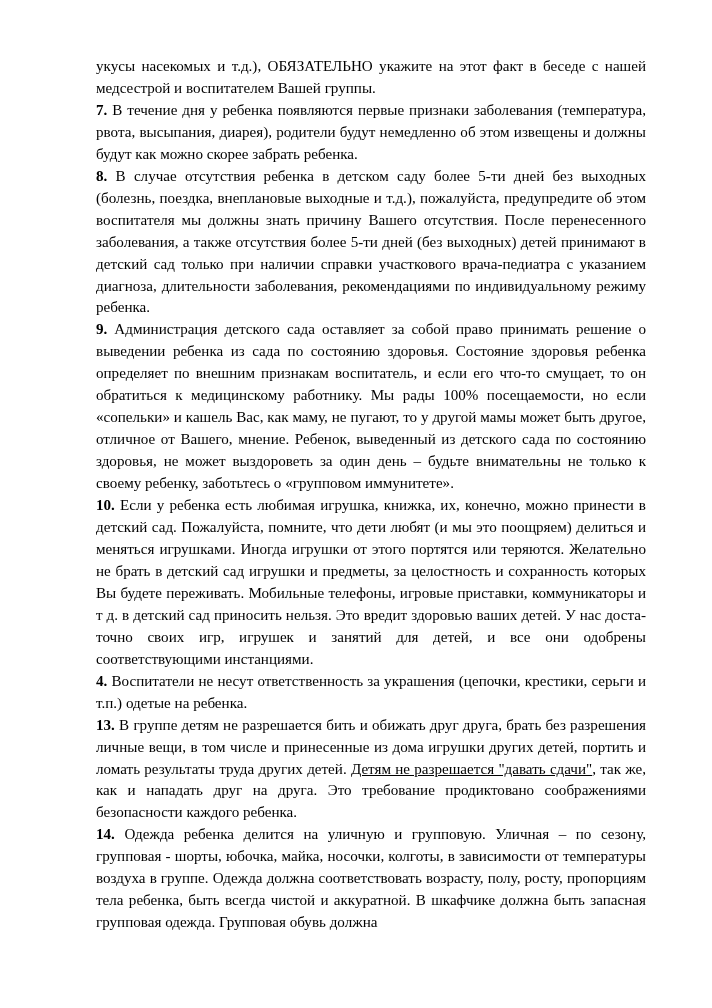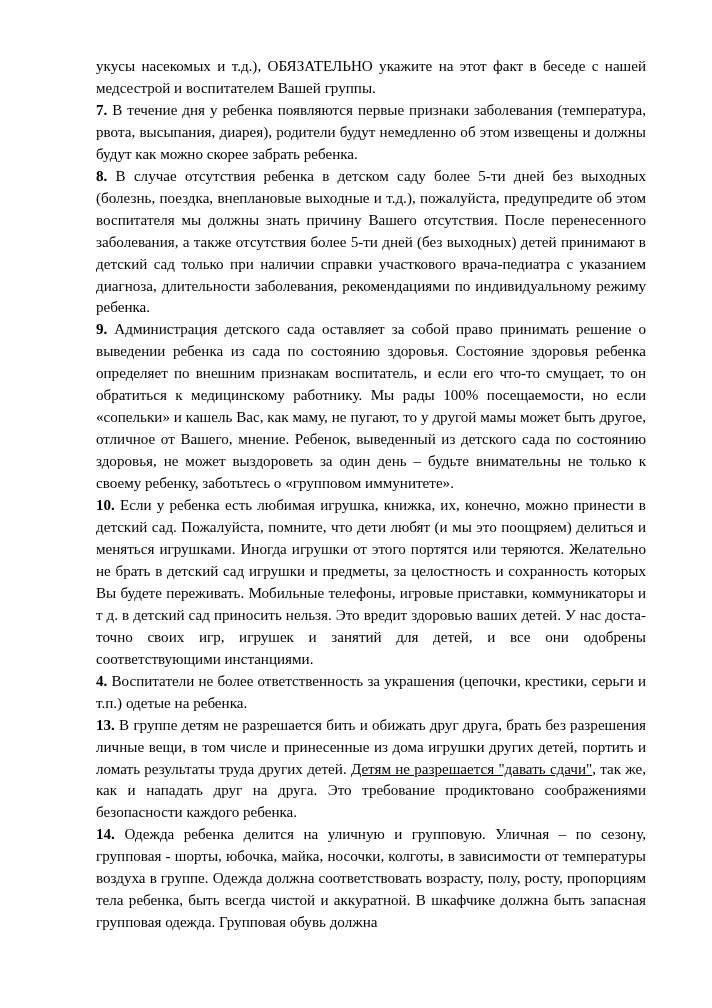--- a/index.html
+++ b/index.html
@@ -48,21 +48,21 @@
     <p class="para"><span>укусы насекомых и т.д.), ОБЯЗАТЕЛЬНО укажите на этот факт в беседе с нашей медсестрой и воспитателем Вашей группы.</span></p>
 
     <p class="para"><span class="num">7.</span><span> В течение дня у ребенка появляются первые признаки заболевания (температура, рвота, высыпания, диарея), родители будут немедленно об этом извещены и должны будут как можно скорее забрать ребенка.</span></p>
 
     <p class="para"><span class="num">8.</span><span> В случае отсутствия ребенка в детском саду более 5-ти дней без выходных (болезнь, поездка, внеплановые выходные и т.д.), пожалуйста, предупредите об этом воспитателя  мы должны знать причину Вашего отсутствия. После перенесенного заболевания, а также отсутствия более 5-ти дней (без выходных) детей принимают в детский сад только при наличии справки участкового врача-педиатра с указанием диагноза, длительности заболевания, рекомендациями по индивидуальному режиму ребенка.</span></p>
 
     <p class="para"><span class="num">9.</span><span> Администрация детского сада оставляет за собой право принимать решение о выведении ребенка из сада по состоянию здоровья. Состояние здоровья ребенка определяет по внешним признакам воспитатель, и если его что-то смущает, то он обратиться к  медицинскому работнику. Мы рады 100% посещаемости, но если «сопельки» и кашель Вас, как маму, не пугают, то у другой мамы может быть другое, отличное от Вашего, мнение. Ребенок, выведенный из детского сада по состоянию здоровья, не может выздороветь за один день – будьте внимательны не только к своему ребенку, заботьтесь о «групповом иммунитете».</span></p>
 
     <p class="para"><span class="num">10.</span><span> Если у ребенка есть любимая игрушка, книжка, их, конечно, можно принести в детский сад. Пожалуйста, помните, что дети любят (и мы это поощряем) делиться и меняться игрушками. Иногда игрушки от этого портятся или теряются. Желательно не брать в детский сад игрушки и предметы, за целостность и сохранность которых Вы будете переживать. Мобильные телефоны, игровые приставки, коммуникаторы и т д. в детский сад приносить нельзя. Это вредит здоровью ваших детей. У нас доста-точно своих игр, игрушек и занятий для детей, и все они одобрены соответствующими инстанциями.</span></p>
 
-    <p class="para"><span class="num">4.</span><span> Воспитатели не более ответственность за украшения (цепочки, крестики, серьги и т.п.) одетые на ребенка.</span></p>
+    <p class="para"><span class="num">4.</span><span> Воспитатели не несут ответственность за украшения (цепочки, крестики, серьги и т.п.) одетые на ребенка.</span></p>
 
 
     <p class="para"><span class="num">13.</span><span> В группе детям не разрешается бить и обижать друг друга, брать без разрешения личные вещи, в том числе и принесенные из дома игрушки других детей, портить и ломать результаты труда других детей. </span><span class="underline">Детям не разрешается "давать сдачи"</span><span>, так же, как и нападать друг на друга. Это требование продиктовано соображениями безопасности каждого ребенка.</span></p>
 
     <p class="para"><span class="num">14.</span><span> Одежда ребенка делится на уличную и групповую. Уличная – по сезону, групповая - шорты, юбочка, майка, носочки, колготы, в зависимости от температуры воздуха в группе. Одежда должна соответствовать возрасту, полу,  росту, пропорциям тела ребенка, быть всегда чистой и аккуратной. В шкафчике должна быть запасная групповая одежда. Групповая обувь должна</span></p>
 
   </div>
 </div>
 
 </body></html>

